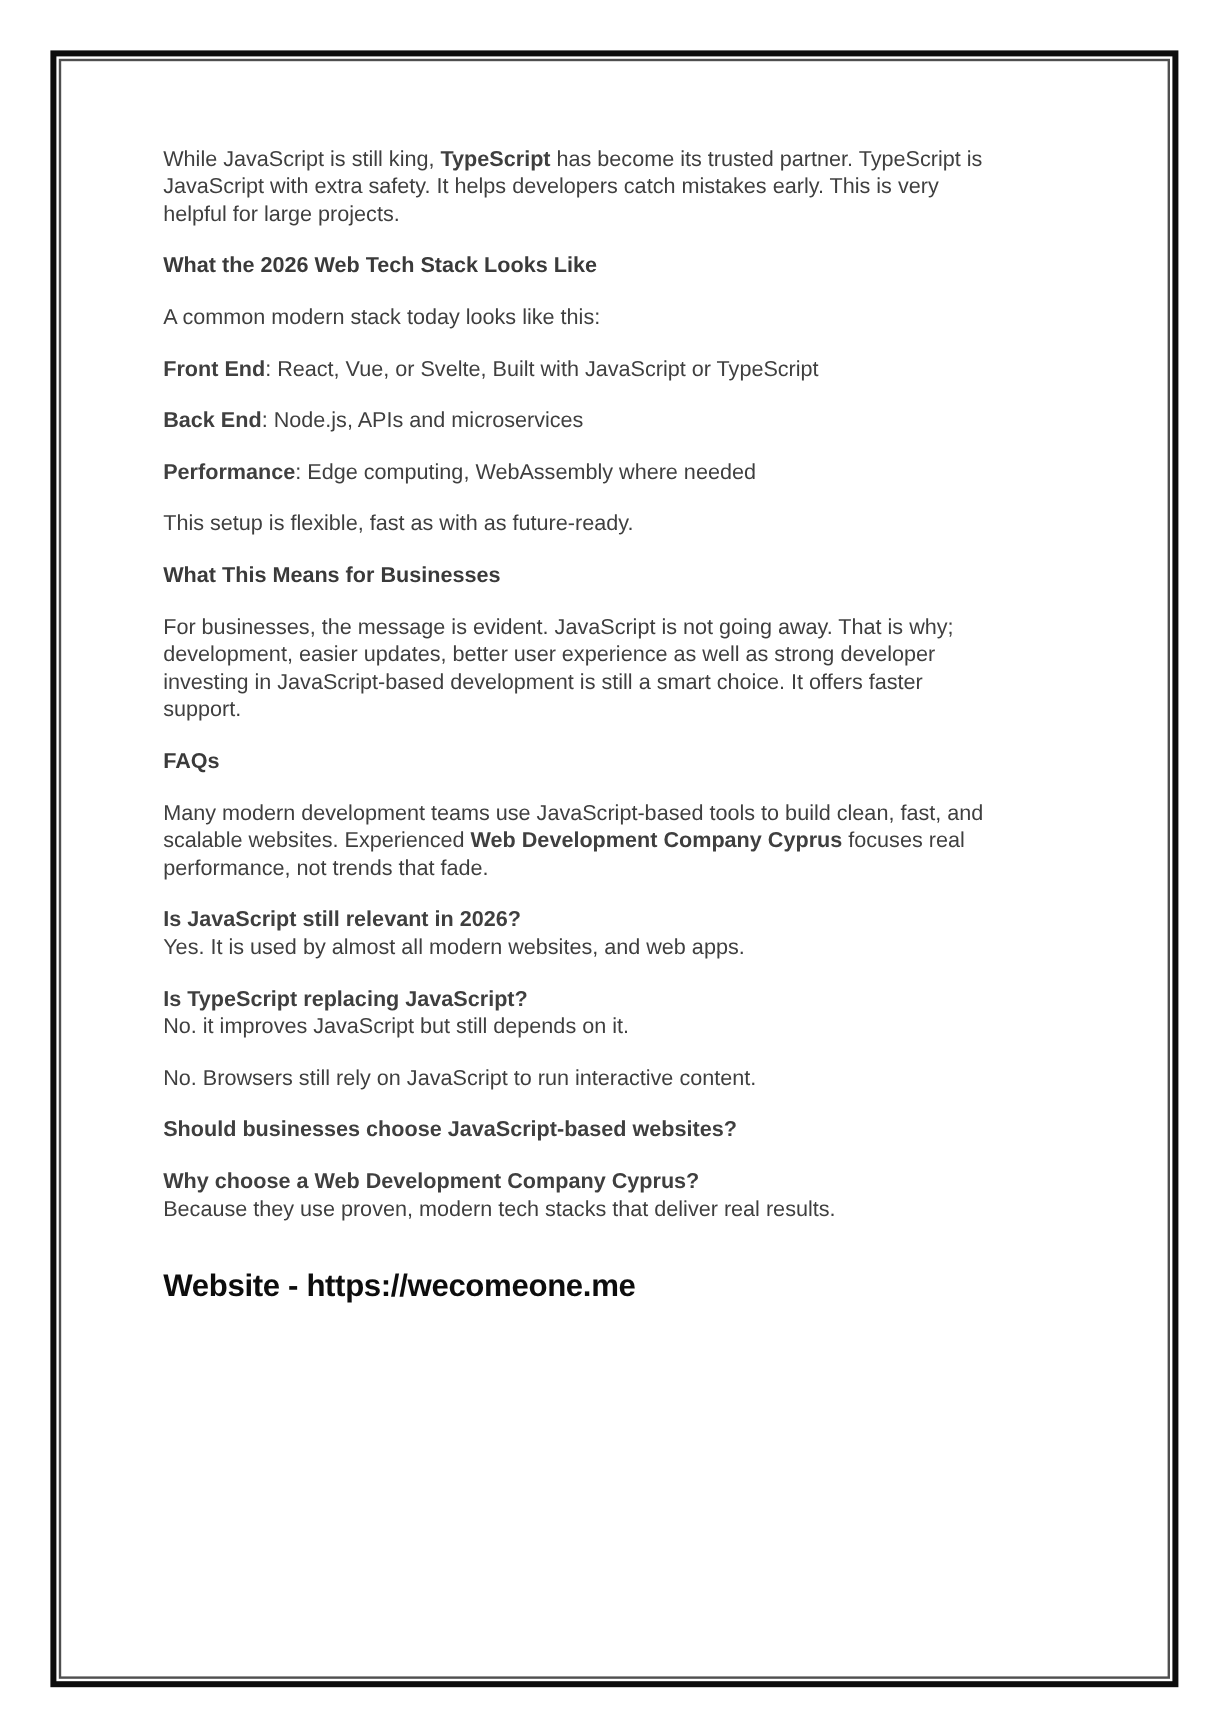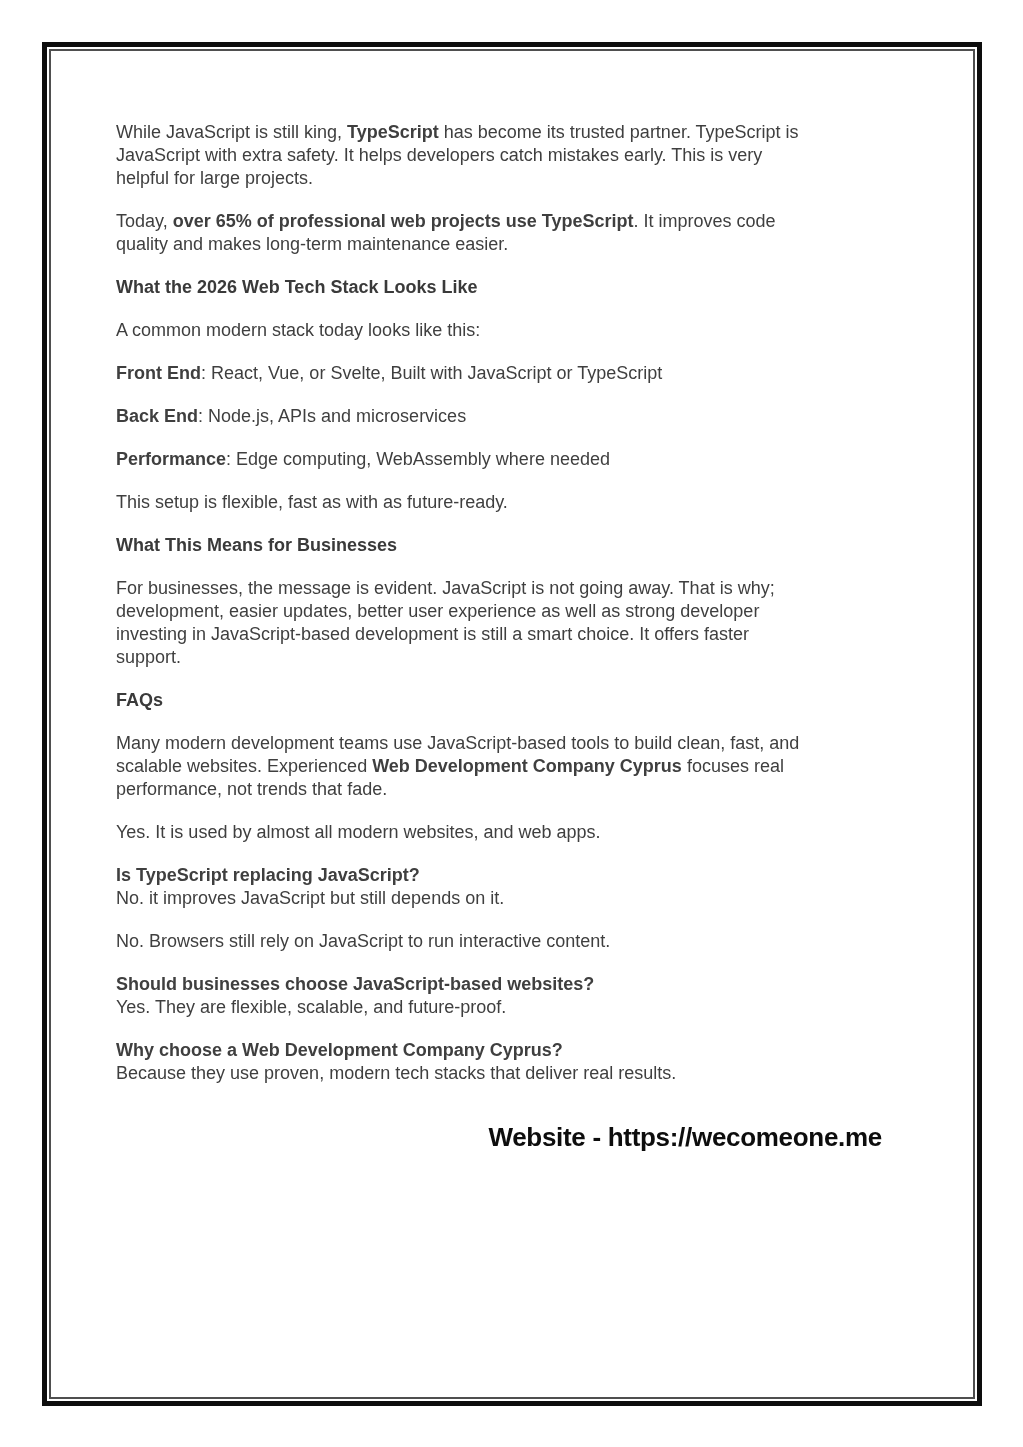--- a/index.html
+++ b/index.html
@@ -19,60 +19,56 @@
     height: 1364px;
     border: 5px solid #0d0d0d;
   }
   .frame-inner {
     position: absolute;
     inset: 2px;
     border: 2px solid #4f4f4f;
   }
   .content {
     position: absolute;
-    left: 116px;
+    left: 136px;
     top: 121px;
     width: 766px;
     color: #3f3f3f;
     font-size: 18px;
     line-height: 23px;
   }
   .block { margin: 0 0 20px 0; }
   .block:last-child { margin-bottom: 4px; }
   .block .line { display: block; white-space: nowrap; }
   .block.h { font-weight: bold; color: #3a3a3a; margin-top: 16px; }
   .b { font-weight: bold; }
   .faq-q { font-weight: bold; }
   .footer {
     margin-top: 36px;
-    text-align: right;
+    text-align: left;
     color: #0d0d0d;
     font-size: 26px;
     line-height: 32px;
     font-weight: bold;
     letter-spacing: -0.3px;
   }
 </style>
 </head>
 <body>
 
 <div class="frame">
   <div class="frame-inner"></div>
 </div>
 
 <div class="content">
   <div id="doc-body">
       <p class="block p">
         <span class="line"><span class="">While JavaScript is still king, </span><span class="b ">TypeScript</span><span class=""> has become its trusted partner. TypeScript is</span></span>
         <span class="line"><span class="">JavaScript with extra safety. It helps developers catch mistakes early. This is very</span></span>
         <span class="line"><span class="">helpful for large projects.</span></span>
-      </p>
-      <p class="block p">
-        <span class="line"><span class="">Today, </span><span class="b ">over 65% of professional web projects use TypeScript</span><span class="">. It improves code</span></span>
-        <span class="line"><span class="">quality and makes long-term maintenance easier.</span></span>
       </p>
       <p class="block h">
         <span class="line"><span class="">What the 2026 Web Tech Stack Looks Like</span></span>
       </p>
       <p class="block p">
         <span class="line"><span class="">A common modern stack today looks like this:</span></span>
       </p>
       <p class="block p">
         <span class="line"><span class="b ">Front End</span><span class="">: React, Vue, or Svelte, Built with JavaScript or TypeScript</span></span>
       </p>
@@ -96,32 +92,32 @@
       </p>
       <p class="block h">
         <span class="line"><span class="">FAQs</span></span>
       </p>
       <p class="block p">
         <span class="line"><span class="">Many modern development teams use JavaScript-based tools to build clean, fast, and</span></span>
         <span class="line"><span class="">scalable websites. Experienced </span><span class="b ">Web Development Company Cyprus</span><span class=""> focuses real</span></span>
         <span class="line"><span class="">performance, not trends that fade.</span></span>
       </p>
       <p class="block faq">
+        <span class="line faq-q">Is JavaScript still relevant in 2026?</span>
         <span class="line faq-a">Yes. It is used by almost all modern websites, and web apps.</span>
       </p>
       <p class="block faq">
         <span class="line faq-q">Is TypeScript replacing JavaScript?</span>
         <span class="line faq-a">No. it improves JavaScript but still depends on it.</span>
       </p>
       <p class="block faq">
         <span class="line faq-a">No. Browsers still rely on JavaScript to run interactive content.</span>
       </p>
       <p class="block faq">
         <span class="line faq-q">Should businesses choose JavaScript-based websites?</span>
-        <span class="line faq-a">Yes. They are flexible, scalable, and future-proof.</span>
       </p>
       <p class="block faq">
         <span class="line faq-q">Why choose a Web Development Company Cyprus?</span>
         <span class="line faq-a">Because they use proven, modern tech stacks that deliver real results.</span>
       </p>
     </div>
   <p class="footer">Website - https://wecomeone.me</p>
 </div>
 
 </body></html>

